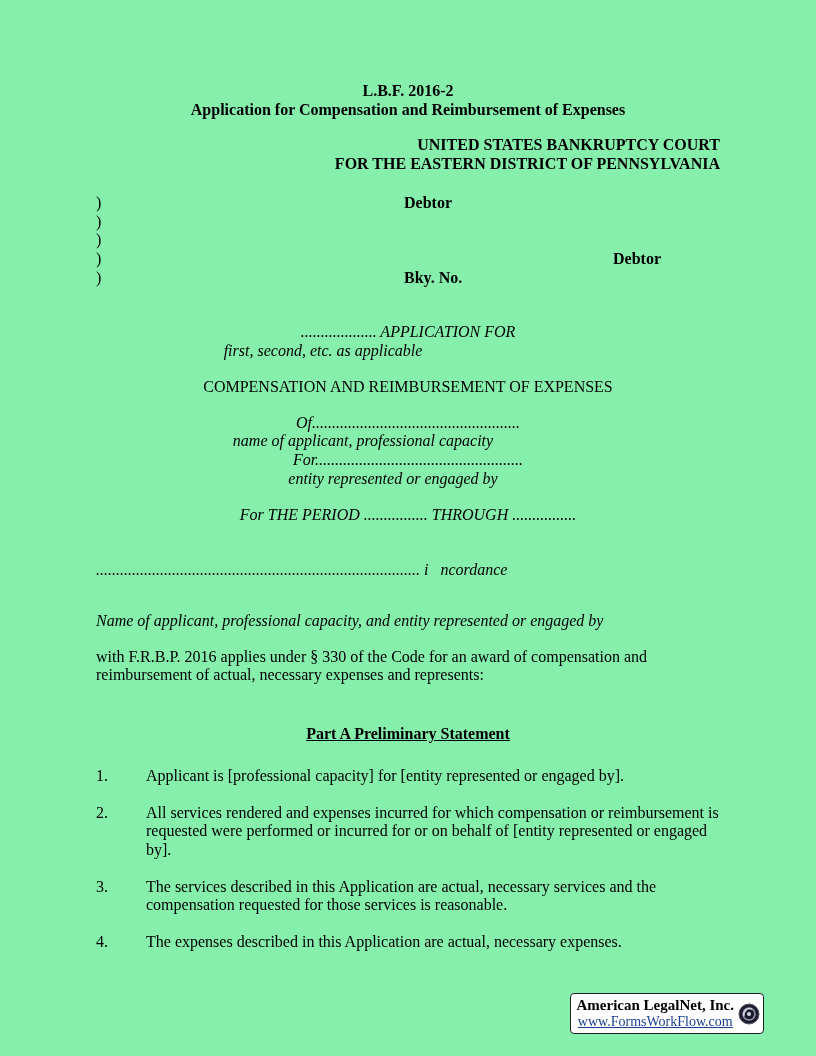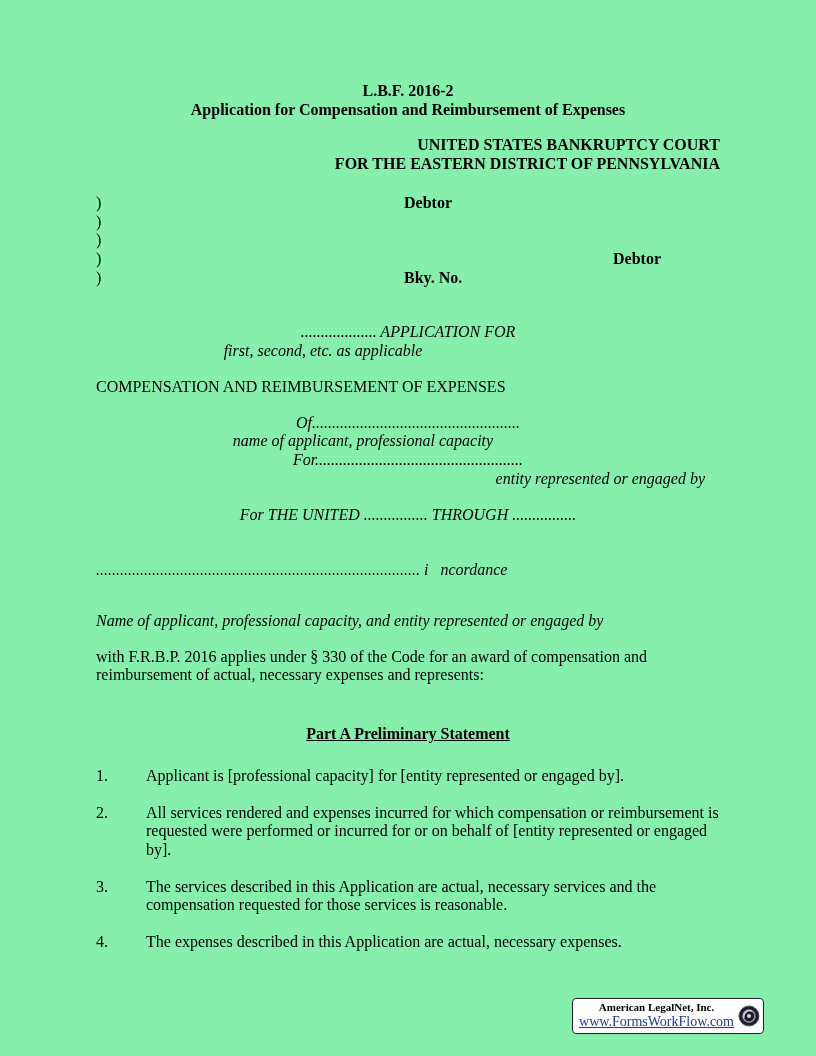--- a/index.html
+++ b/index.html
@@ -33,26 +33,26 @@
     display: grid;
     grid-template-columns: 308px 77px 1fr;
   }
   .caption .cell { min-height: 18.7px; }
   .caption .debtor { margin-left: 132px; font-weight: bold; }
   .caption .right { font-weight: bold; }
 
   .app-block { margin-top: 36px; }
   .app-line { text-align: center; }
   .app-note { text-align: center; position: relative; left: -85px; }
-  .comp-title { text-align: left; margin-top: 17px; }
+  .comp-title { text-align: center; margin-top: 17px; }
 
   .of-block { margin-top: 17px; }
   .of-line { text-align: center; }
   .of-note-name { text-align: center; position: relative; left: -45px; }
-  .of-note-entity { text-align: right; position: relative; left: -15px; }
+  .of-note-entity { text-align: center; position: relative; left: -15px; }
 
   .period-line { margin-top: 17px; text-align: center; }
 
   .accordance-block { margin-top: 37px; }
   .accordance-note { font-style: italic; margin-top: 32px; }
 
   .body-paragraph { margin-top: 17px; max-width: 624px; }
 
   .part-a-heading {
     margin-top: 40px;
@@ -75,21 +75,21 @@
     background: #ffffff;
     padding: 2px 3px 2px 6px;
     display: flex;
     align-items: center;
     gap: 4px;
   }
   .footer-badge .lines { display: flex; flex-direction: column; align-items: center; }
   .vendor-name {
     font-family: "Liberation Serif", serif;
     font-weight: bold;
-    font-size: 11px;
+    font-size: 15px;
     line-height: 1.2;
     color: #000000;
     white-space: nowrap;
     text-align: center;
   }
   .vendor-url {
     font-family: "Liberation Serif", serif;
     font-size: 14px;
     line-height: 1.2;
     color: #1a3f8f;
@@ -140,21 +140,21 @@
     <div class="comp-title">COMPENSATION AND REIMBURSEMENT OF EXPENSES</div>
   </div>
 
   <div class="of-block">
     <div class="of-line pre">Of....................................................</div>
     <div class="of-note-name italic">name of applicant, professional capacity</div>
     <div class="of-line pre">For....................................................</div>
     <div class="of-note-entity italic">entity represented or engaged by</div>
   </div>
 
-  <div class="period-line pre">For THE UNITED ................ THROUGH ................</div>
+  <div class="period-line pre">For THE PERIOD ................ THROUGH ................</div>
 
   <div class="accordance-block">
     <div class="pre">................................................................................. i   ncordance</div>
     <div class="accordance-note">Name of applicant, professional capacity, and entity represented or engaged by</div>
   </div>
 
   <div class="body-paragraph">with F.R.B.P. 2016 applies under § 330 of the Code for an award of compensation and reimbursement of actual, necessary expenses and represents:</div>
 
   <div class="part-a-heading">Part A Preliminary Statement</div>
 

